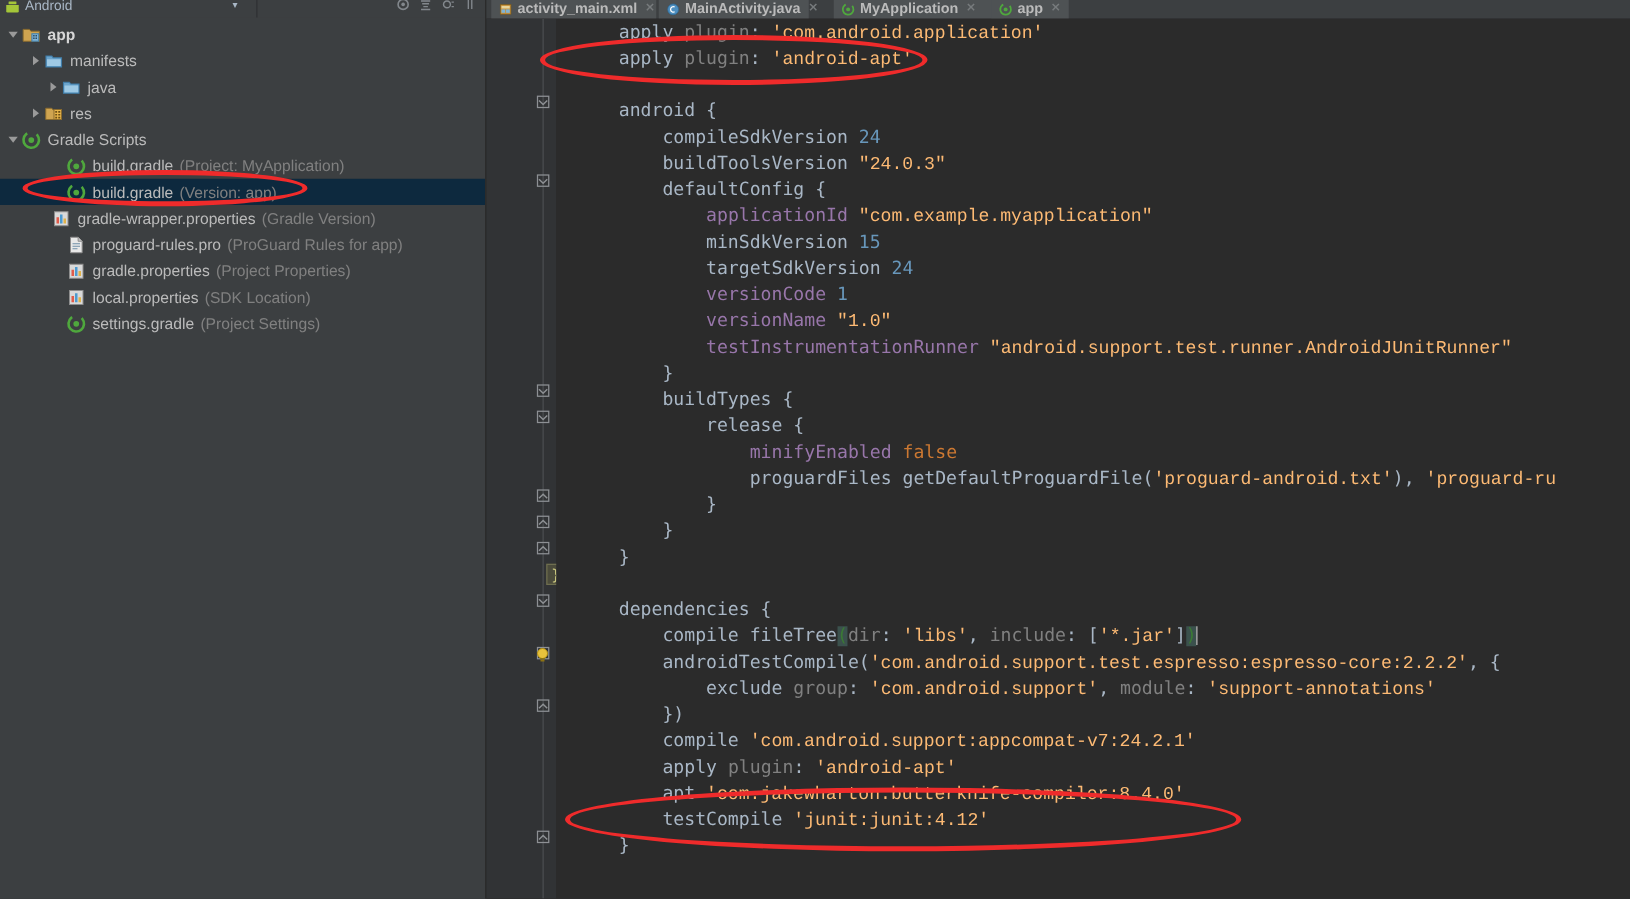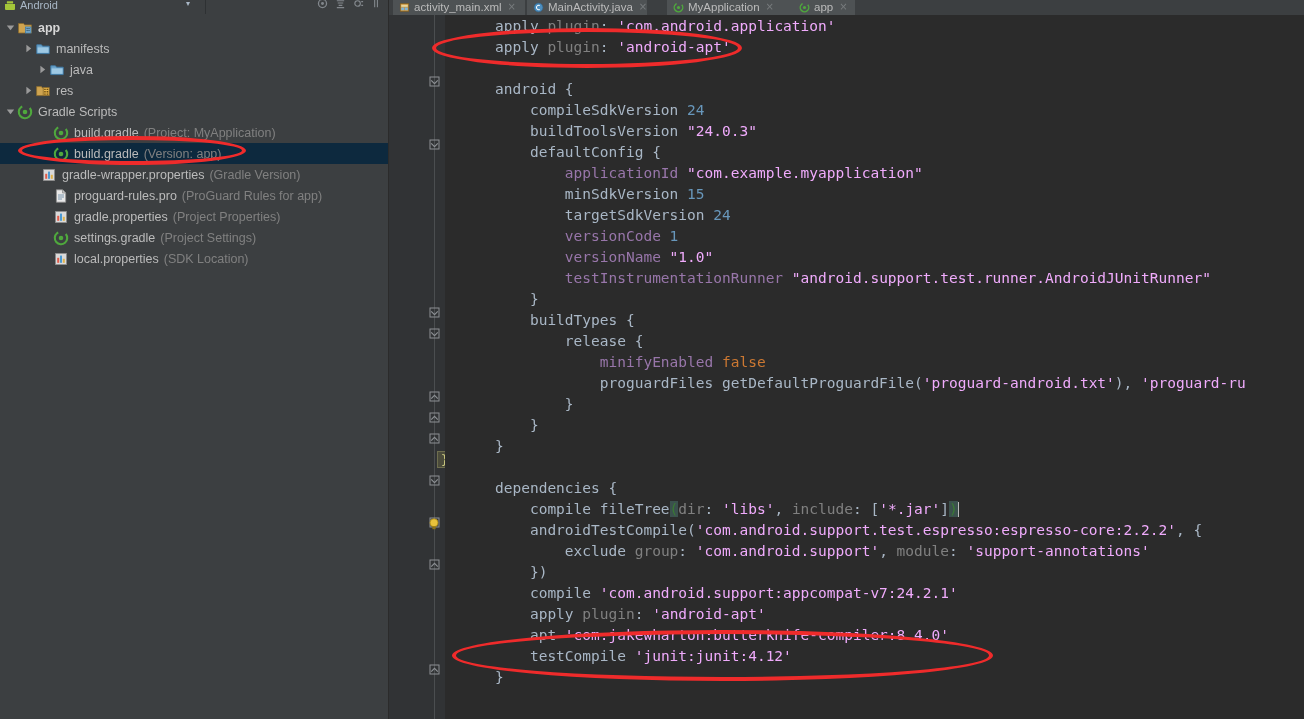--- a/index.html
+++ b/index.html
@@ -88,21 +88,21 @@
   .editor-col {
     position:relative;
     width:915px; height:719px;
     display:flex; flex-direction:column;
     background:#2b2b2b; overflow:hidden;
   }
   .tabbar {
     height:15px; flex:0 0 15px;
     background:#3c3f41;
     display:flex; align-items:flex-end;
-    overflow:hidden; position:relative;
+    overflow:hidden; position:relative;font-weight:bold;
   }
   .tab {
     height:15px; display:flex; align-items:center;
     padding:0 5px 0 6px; gap:4px;
     background:#4e5254;
     margin-right:2px;
     position:relative; top:0;
   }
   .tab.active { background:#4e5254; }
   .tab .tab-ic { width:11px; height:11px; flex:0 0 11px; display:flex; align-items:center; justify-content:center;}
@@ -147,21 +147,21 @@
     font-size:14.5px;
     line-height:21px;
     white-space:pre;
     color:#a9b7c6;
   }
   .ln { height:21px; white-space:pre; }
 
   
   .t-def   { color:#a9b7c6; }
   .t-kw    { color:#cc7832; }
-  .t-str   { color:#f0abfc; }
+  .t-str   { color:#fdba74;font-family:Liberation Mono, monospace; }
   .t-num   { color:#6897bb; }
   .t-attr  { color:#9876aa; }
   .t-grey  { color:#808080; }
   .t-match { color:#3a7a34; background:#3b514d; }
   .caret {
     display:inline-block; width:1px; height:15px;
     background:#bbbbbb; vertical-align:-3px;
   }
 
   
@@ -369,41 +369,41 @@
           </span>
           <span class="tlabel">gradle.properties</span>
           <span class="tsub">(Project Properties)</span>
         </div>
         <div class="trow" style="padding-left: 40px;">
           <span class="arrow">
             <svg width="9" height="9" viewBox="0 0 9 9"></svg>
           </span>
           <span class="ticon">
             <svg width="16" height="16" viewBox="0 0 16 16">
-              <circle cx="8" cy="8" r="6.2" fill="none" stroke="#4fa83d" stroke-width="2.1" stroke-dasharray="30 8" transform="rotate(-40 8 8)"></circle>
-              <circle cx="8" cy="8" r="2.3" fill="#4fa83d"></circle>
-            </svg>
-          </span>
-          <span class="tlabel">settings.gradle</span>
-          <span class="tsub">(Project Settings)</span>
-        </div>
-        <div class="trow" style="padding-left: 40px;">
-          <span class="arrow">
-            <svg width="9" height="9" viewBox="0 0 9 9"></svg>
-          </span>
-          <span class="ticon">
-            <svg width="16" height="16" viewBox="0 0 16 16">
               <rect x="2.6" y="2.4" width="10.8" height="11.2" fill="#d9d9d9" stroke="#8d8d8d" stroke-width=".8"></rect>
               <rect x="4.2" y="6.8" width="2" height="5" fill="#e05b4a"></rect>
               <rect x="7" y="4.6" width="2" height="7.2" fill="#4d9ad0"></rect>
               <rect x="9.8" y="7.8" width="2" height="4" fill="#e0b24a"></rect>
             </svg>
           </span>
           <span class="tlabel">local.properties</span>
           <span class="tsub">(SDK Location)</span>
+        </div>
+        <div class="trow" style="padding-left: 40px;">
+          <span class="arrow">
+            <svg width="9" height="9" viewBox="0 0 9 9"></svg>
+          </span>
+          <span class="ticon">
+            <svg width="16" height="16" viewBox="0 0 16 16">
+              <circle cx="8" cy="8" r="6.2" fill="none" stroke="#4fa83d" stroke-width="2.1" stroke-dasharray="30 8" transform="rotate(-40 8 8)"></circle>
+              <circle cx="8" cy="8" r="2.3" fill="#4fa83d"></circle>
+            </svg>
+          </span>
+          <span class="tlabel">settings.gradle</span>
+          <span class="tsub">(Project Settings)</span>
         </div>
       </div>
   </div>
 
   <div class="editor-col">
     <div class="tabbar">
         <div class="tab" style="position: absolute; left: 4px; width: 132px; bottom: 0px;">
           <span class="tab-ic">
             <svg width="11" height="11" viewBox="0 0 16 16">
               <rect x="1.8" y="2.4" width="12.4" height="11.2" fill="#c8913a" stroke="#7a5a1d" stroke-width=".8"></rect>

